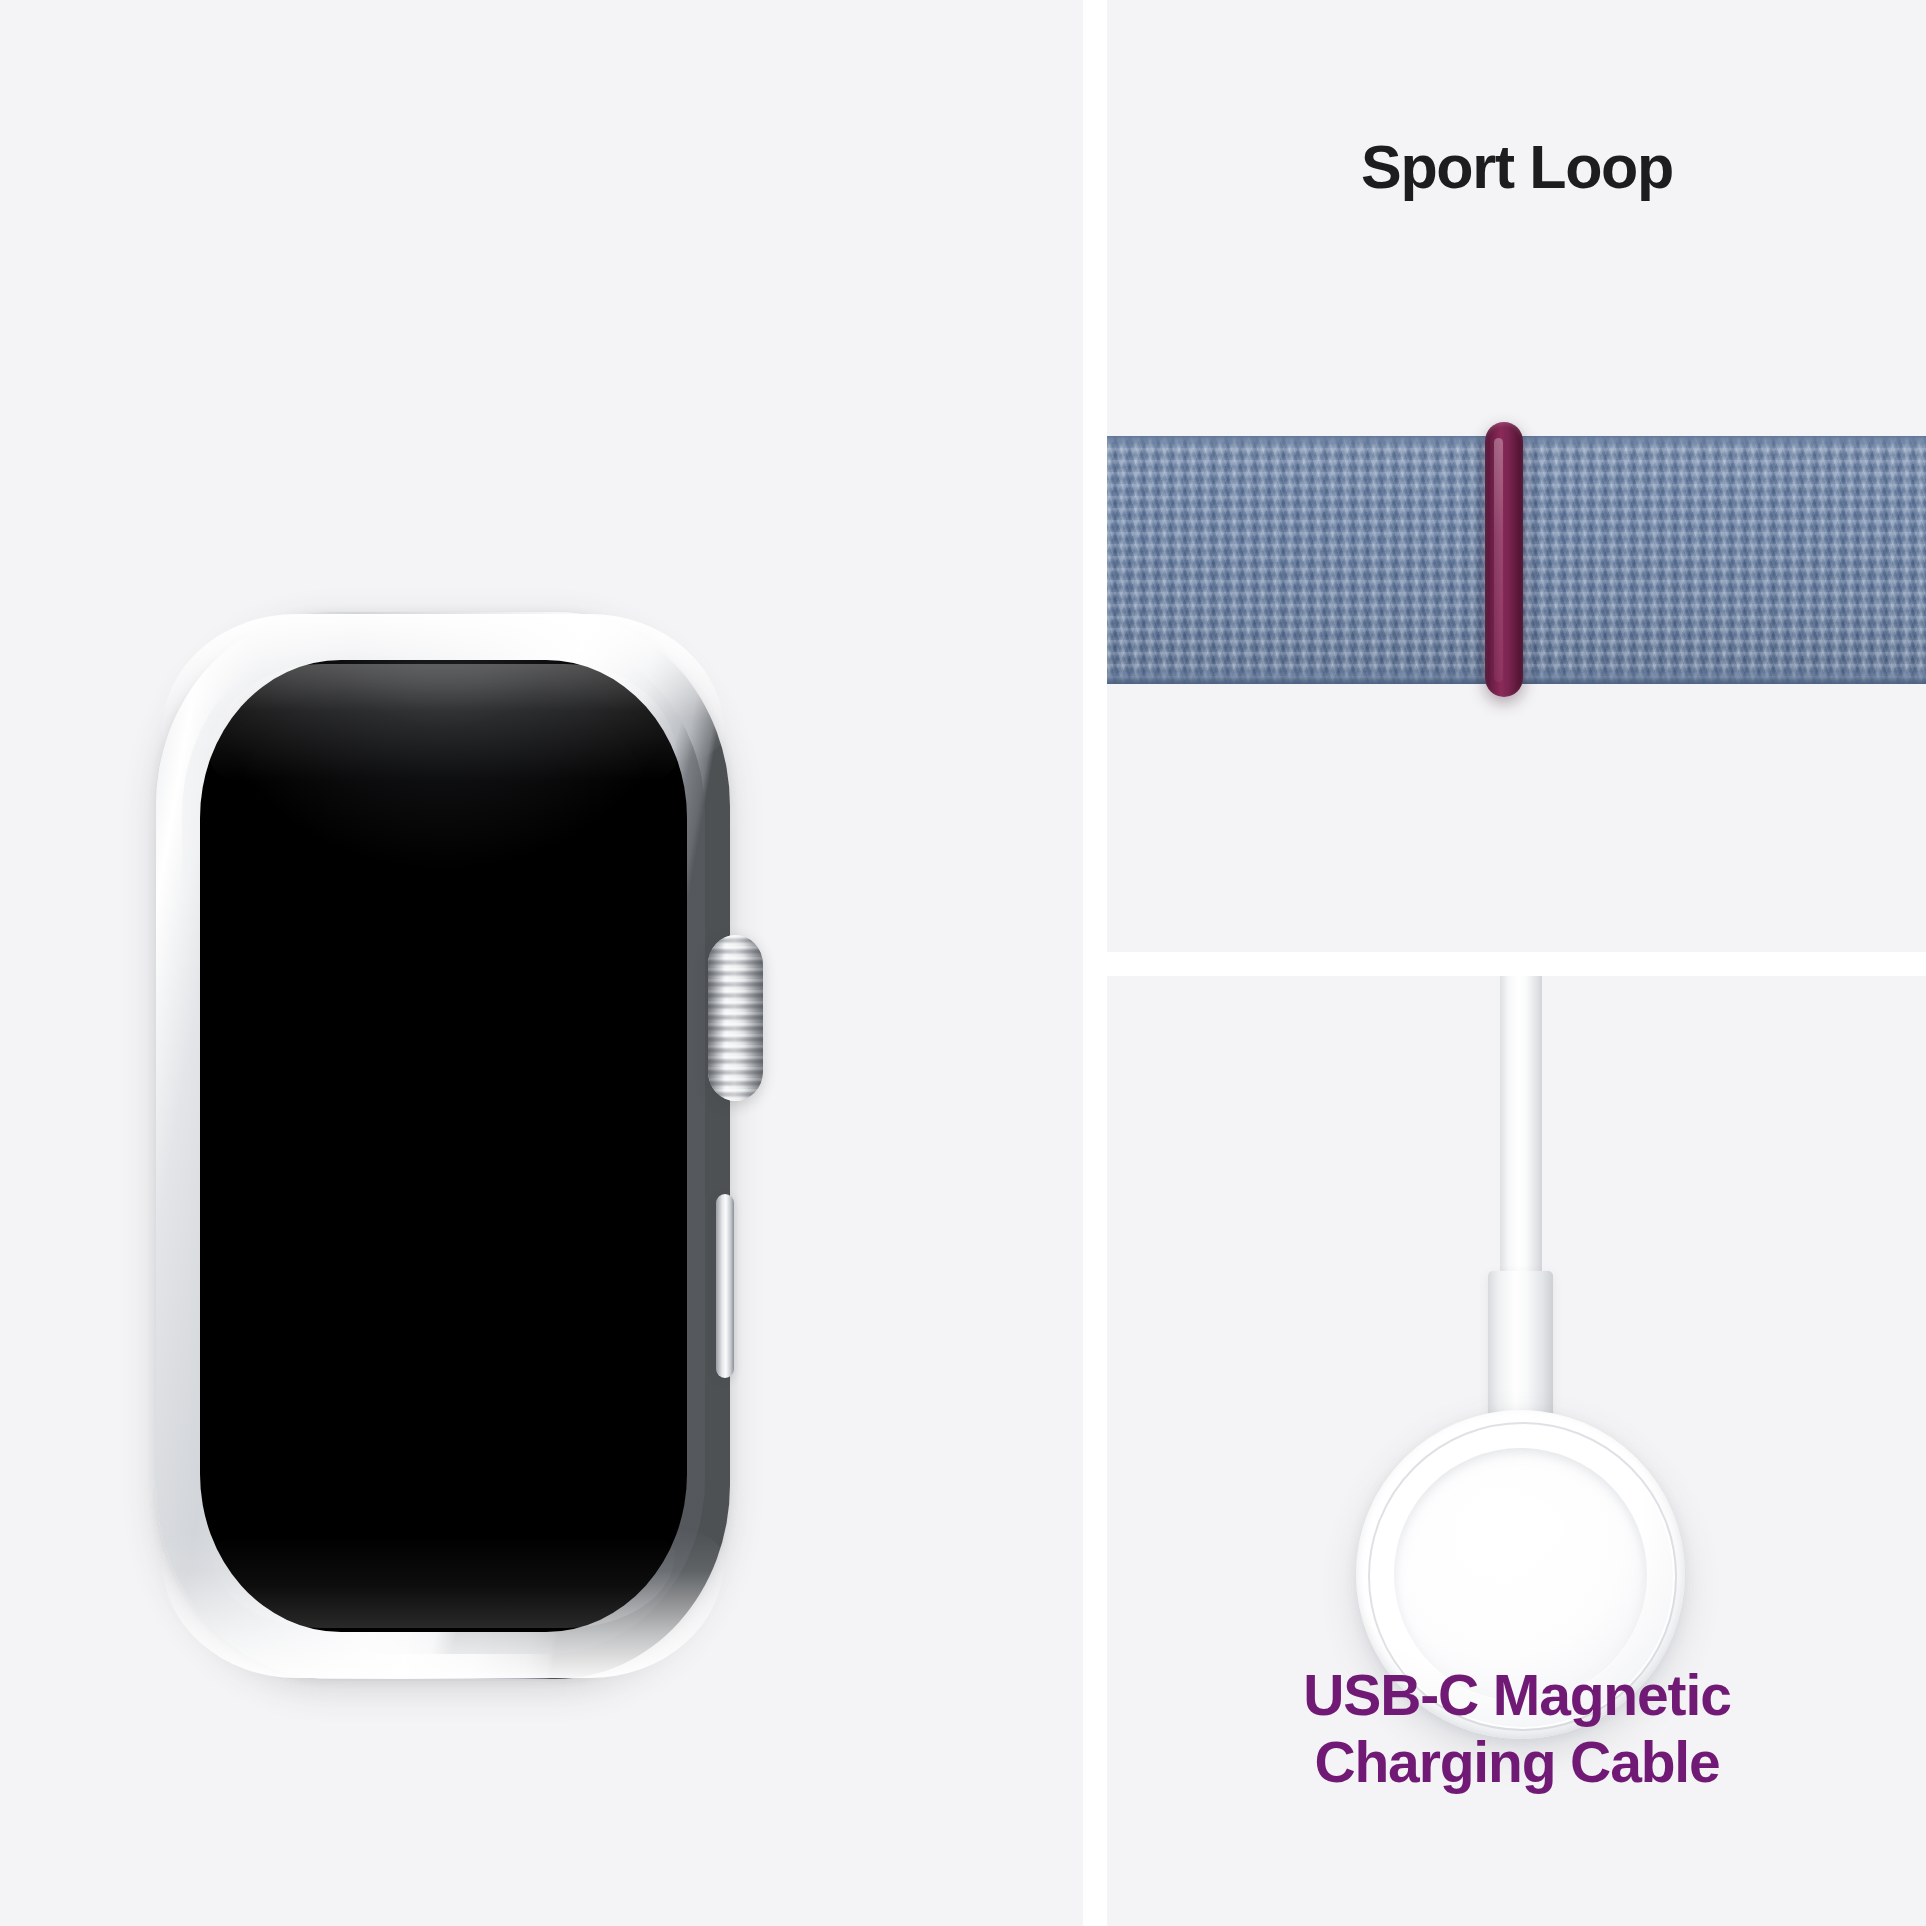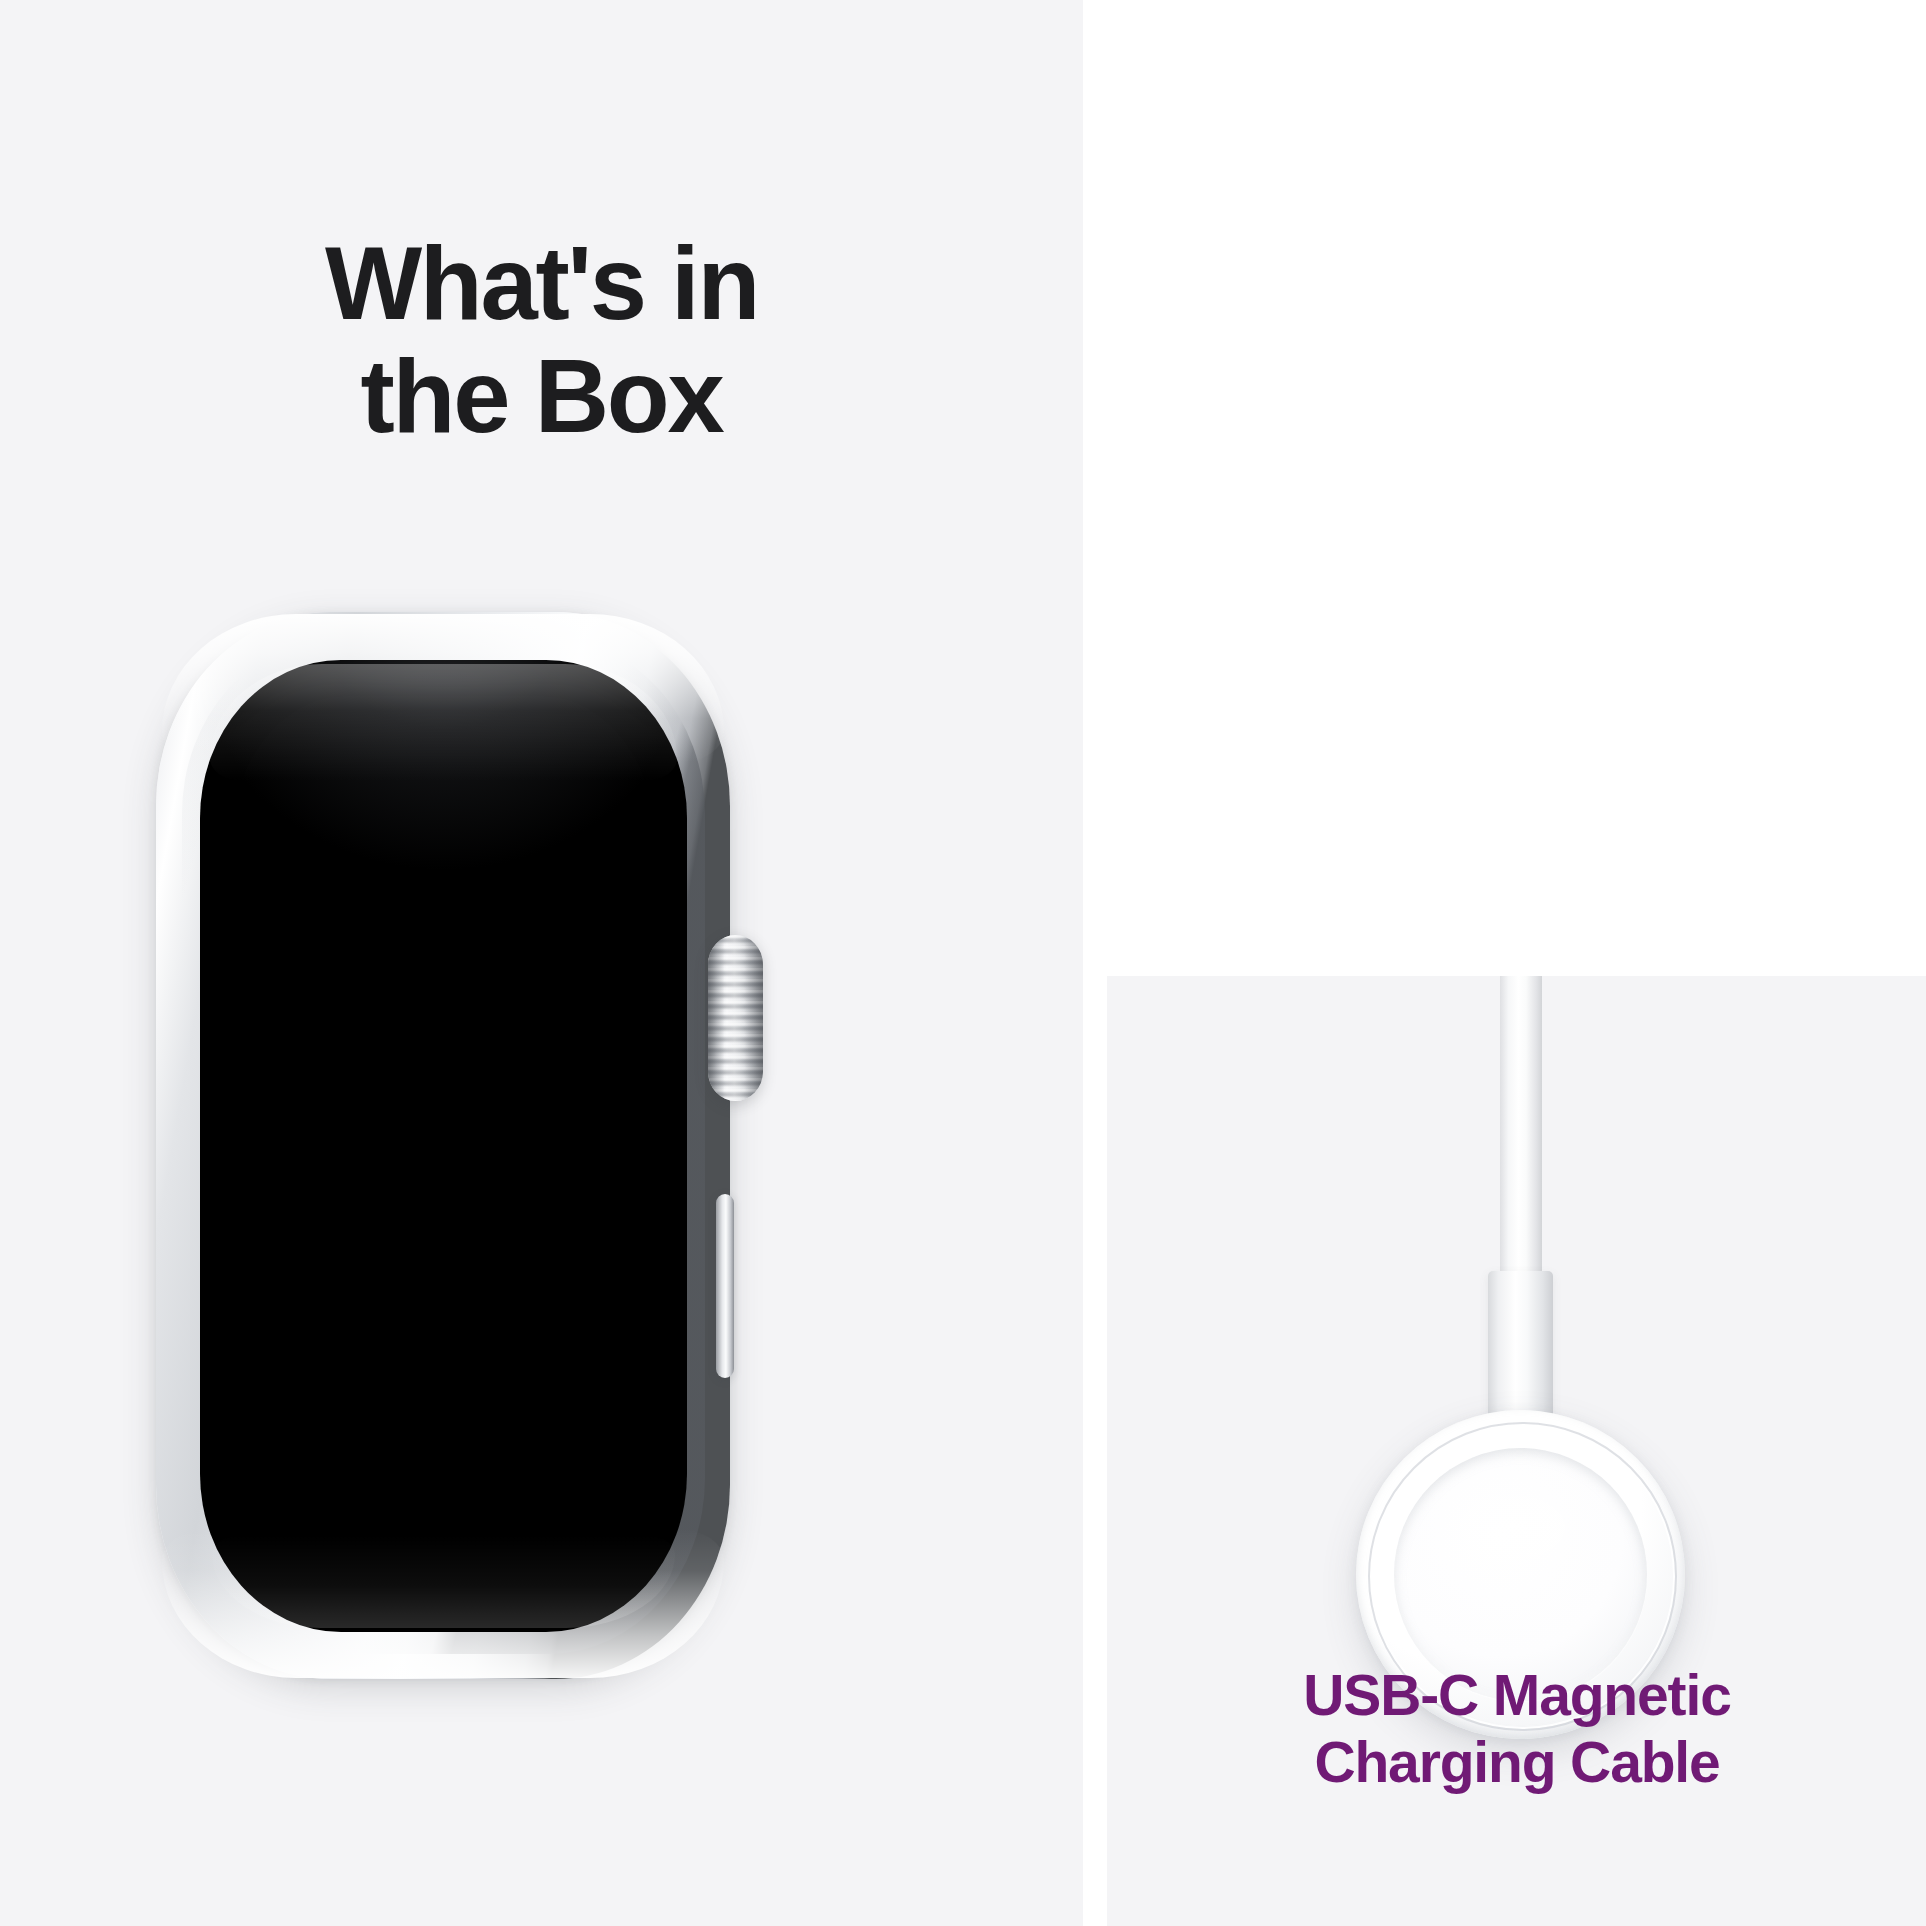--- a/index.html
+++ b/index.html
@@ -490,22 +490,20 @@
       rgba(255,255,255,0) 100%);
   }
 </style>
 </head>
 <body>
 
 <div class="board">
 
   <section class="panel panel-watch">
 
-    <h1 class="headline headline-watch">What's in
-the Box</h1>
 
     <div class="watch">
 
       <div class="watch-case">
         <div class="case-bevel"></div>
         <div class="case-rim-top"></div>
         <div class="case-rim-bottom"></div>
 
         <div class="watch-screen">
           <div class="screen-gloss-top"></div>
@@ -516,20 +514,37 @@
       <div class="digital-crown">
         <div class="crown-ridges"></div>
         <div class="crown-shade"></div>
       </div>
 
       <div class="side-button"></div>
 
     </div>
   </section>
 
+  <section class="panel panel-band">
+
+    <h2 class="headline headline-band">Sport Loop</h2>
+
+    <div class="band">
+      <div class="band-ribs"></div>
+      <div class="band-rows"></div>
+      <div class="band-noise"></div>
+      <div class="band-edge-top"></div>
+      <div class="band-edge-bottom"></div>
+    </div>
+
+    <div class="band-keeper">
+      <div class="keeper-gloss"></div>
+    </div>
+
+  </section>
 
   <section class="panel panel-charger">
 
     <div class="charger">
       <div class="cable-cord"></div>
       <div class="cable-collar"></div>
 
       <div class="puck">
         <div class="puck-ring"></div>
         <div class="puck-face">

